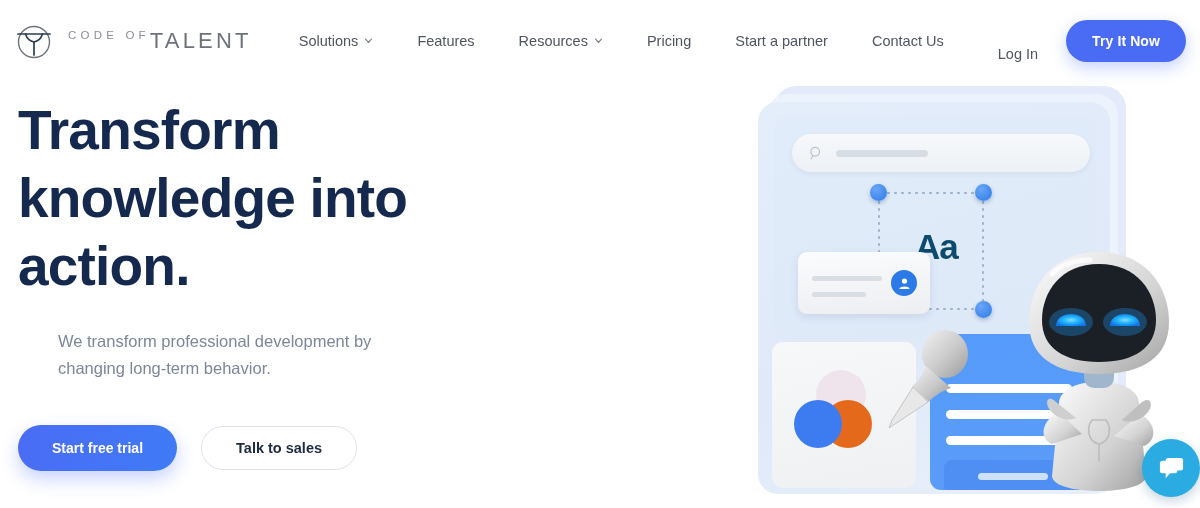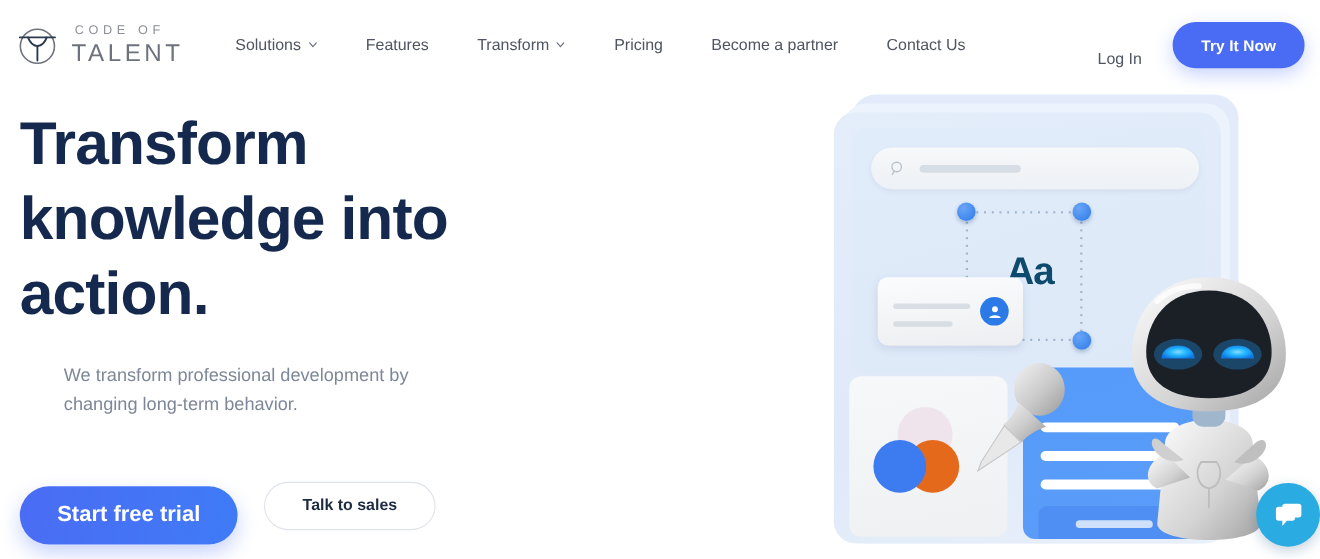--- a/index.html
+++ b/index.html
@@ -17,21 +17,21 @@
     width: 1200px; height: 82px;
     display: flex; align-items: center;
     background: #fff;
     z-index: 40;
   }
   .logo-wrap {
     display: flex; align-items: center; gap: 9px;
     margin-left: 12px;
   }
   .logo-mark { width: 44px; height: 44px; flex: 0 0 44px; }
-  .logo-text { display: flex; flex-direction: column; line-height: 1; }
+  .logo-text { display: flex; flex-direction: row; line-height: 1; }
   .logo-top {
     font-size: 11.5px; letter-spacing: 4.2px; color: #8c8f96;
     font-family: "Liberation Sans", sans-serif; font-weight: 400;
     margin-left: 3px; margin-bottom: 2px;
   }
   .logo-bottom {
     font-size: 22px; letter-spacing: 3.2px; color: #6e727c;
     font-family: "Liberation Sans", sans-serif; font-weight: 400;
   }
 
@@ -69,23 +69,23 @@
   }
   .hero-sub {
     margin-top: 28px;
     font-size: 16.5px; line-height: 27px; color: #7d8798;
     max-width: 375px;
     margin-left: 40px;
   }
   .hero-ctas { margin-top: 43px; display: flex; align-items: center; gap: 24px; }
   .btn-primary {
     background: linear-gradient(100deg, #4a6cf4 0%, #3f7bf6 100%);
-    color: #fff; font-size: 20px; font-weight: 700;
+    color: #fff; font-size: 14px; font-weight: 700;
     border: none; border-radius: 28px; padding: 15px 34px;
-    cursor: pointer; box-shadow: 0 8px 18px rgba(74,108,244,.30); margin-top: 17px;
+    cursor: pointer; box-shadow: 0 8px 18px rgba(74,108,244,.30);
   }
   .btn-secondary {
     background: #fff; color: #1d2b42; font-size: 14.5px; font-weight: 700;
     border: 1.4px solid #dfe3ea; border-radius: 28px; padding: 13px 34px;
     cursor: pointer;
   }
 
   
   .illo { position: absolute; left: 752px; top: 84px; width: 448px; height: 424px; }
 
@@ -221,30 +221,30 @@
       <span class="nav-item">
         <span>Solutions</span>
         <svg class="chev" viewBox="0 0 12 12">
           <path d="M2 4 L6 8.5 L10 4" fill="none" stroke="#6b7280" stroke-width="1.5" stroke-linecap="round"></path>
         </svg>
       </span>
       <span class="nav-item">
         <span>Features</span>
       </span>
       <span class="nav-item">
-        <span>Transform</span>
+        <span>Resources</span>
         <svg class="chev" viewBox="0 0 12 12">
           <path d="M2 4 L6 8.5 L10 4" fill="none" stroke="#6b7280" stroke-width="1.5" stroke-linecap="round"></path>
         </svg>
       </span>
       <span class="nav-item">
         <span>Pricing</span>
       </span>
       <span class="nav-item">
-        <span>Become a partner</span>
+        <span>Start a partner</span>
       </span>
       <span class="nav-item">
         <span>Contact Us</span>
       </span>
     </nav>
 
     <div class="header-right">
       <span class="login">Log In</span>
       <button class="btn-try">Try It Now</button>
     </div>

